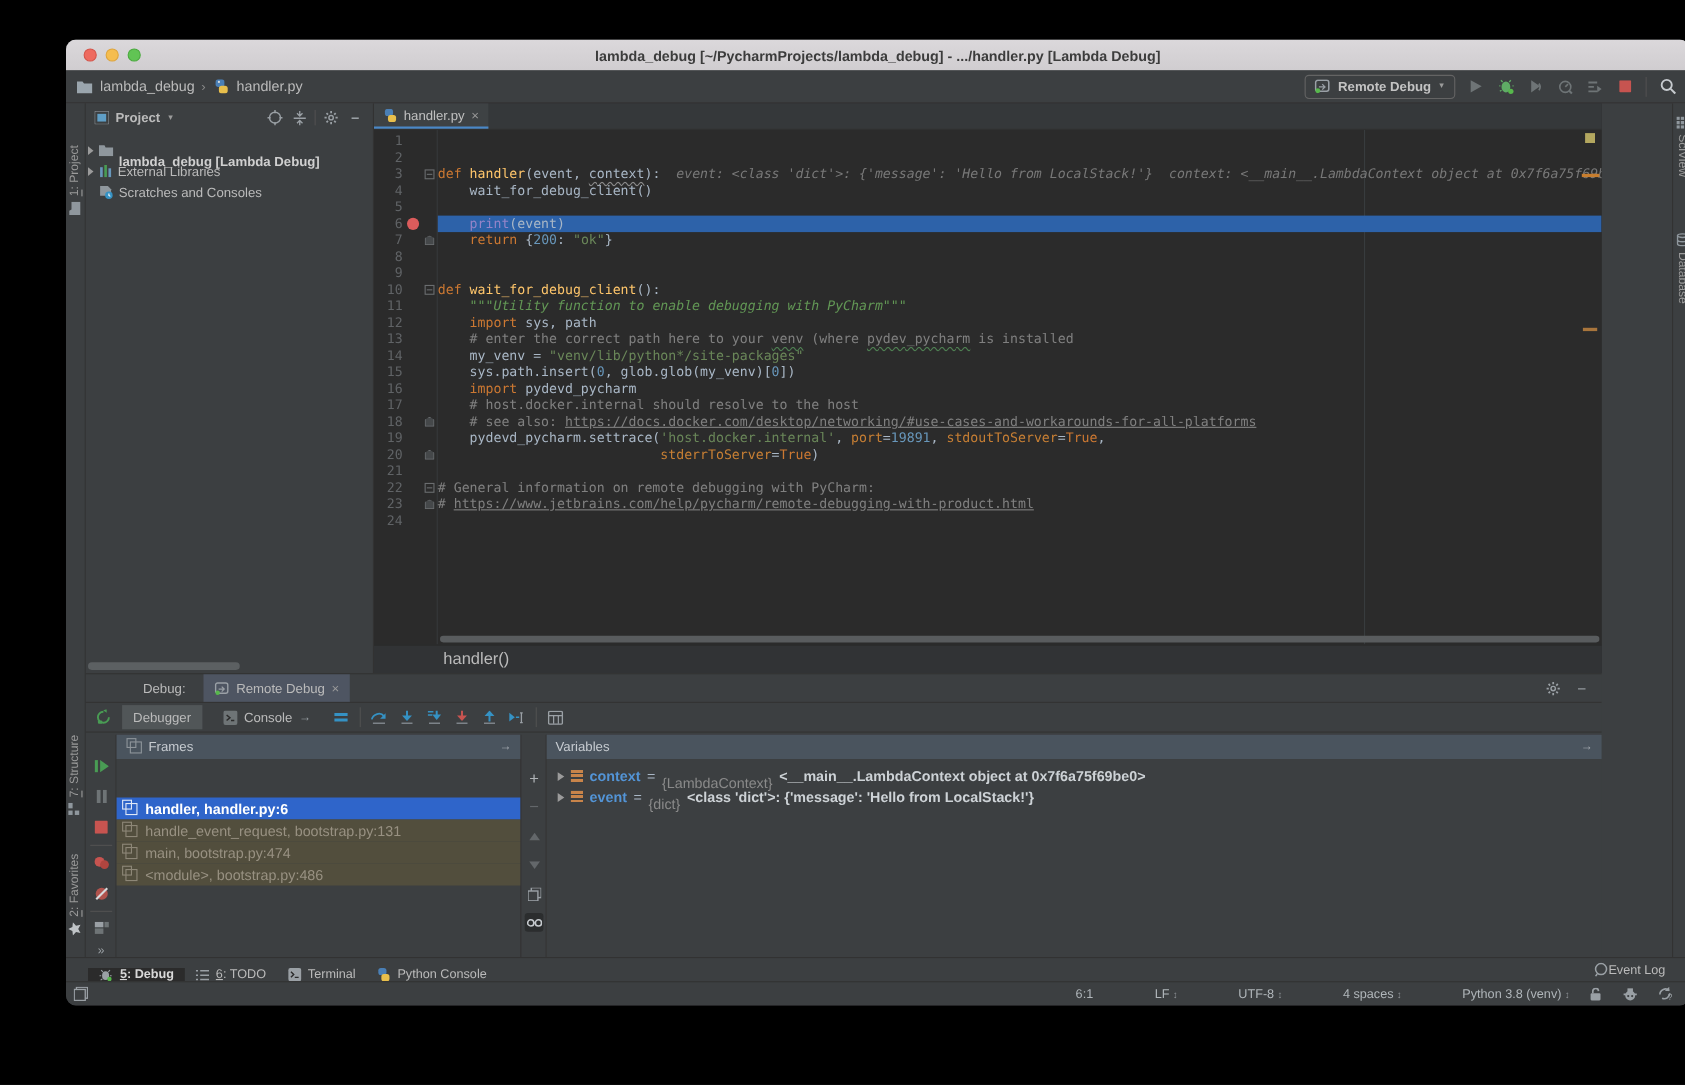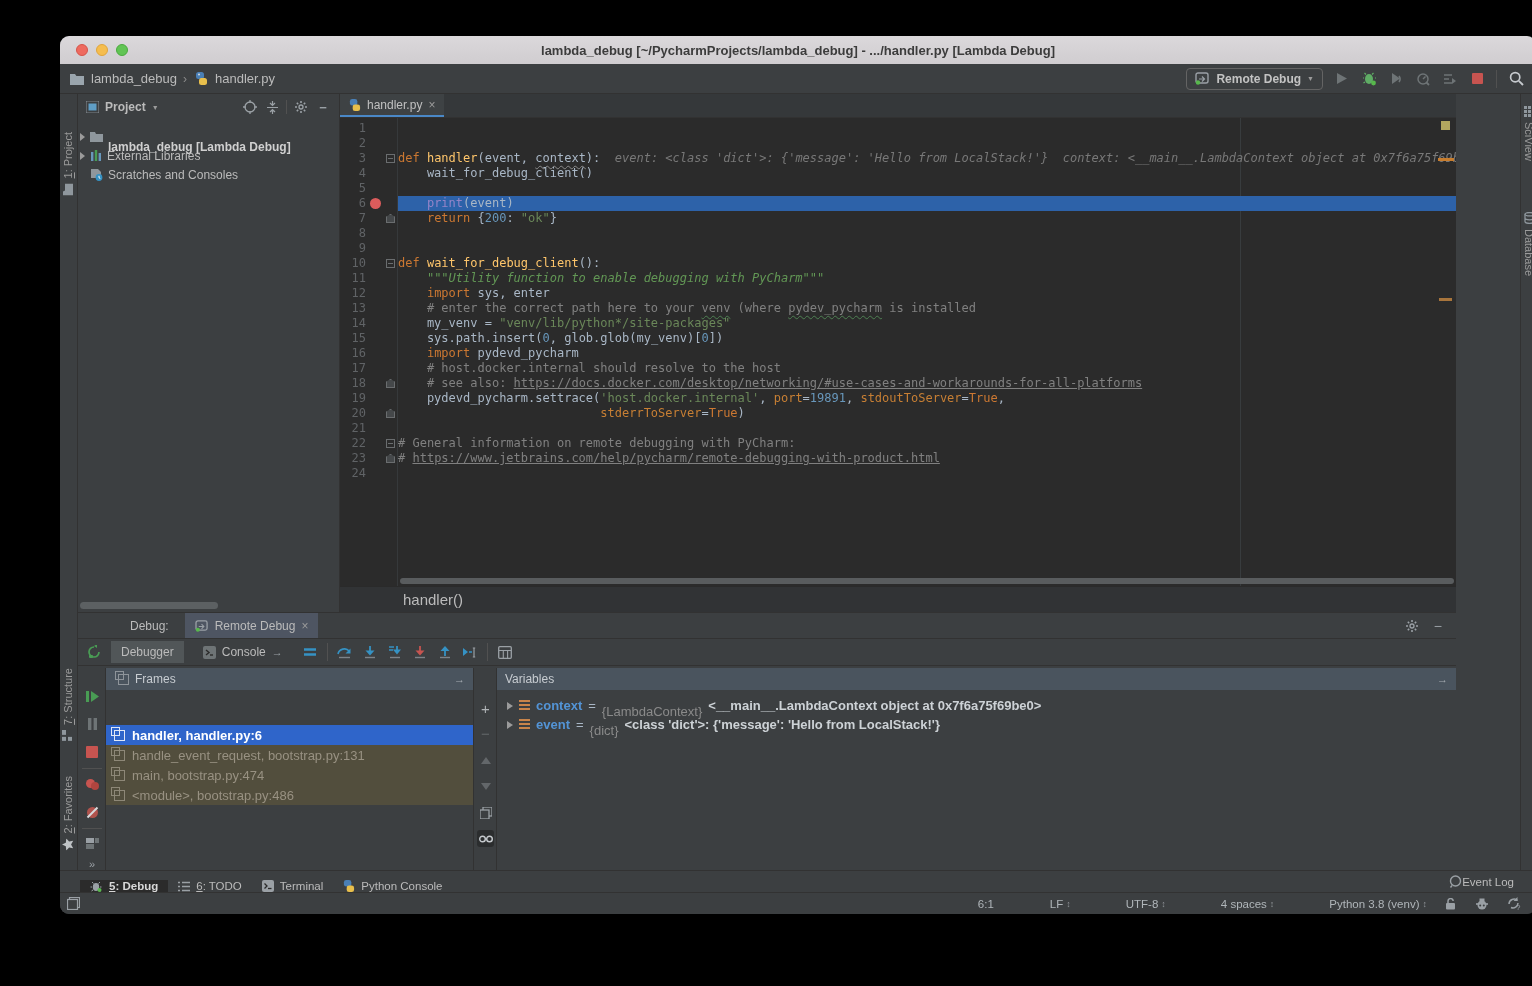--- a/index.html
+++ b/index.html
@@ -428,21 +428,21 @@
           <div class="code-row">&nbsp;</div>
           <div class="code-row"><span class="tk-kw">def </span><span class="tk-fn">handler</span><span class="tk-pl">(event, </span><span class="tk-wv">context</span><span class="tk-pl">):</span><span class="tk-hint">  event: &lt;class 'dict'&gt;: {'message': 'Hello from LocalStack!'}  context: &lt;__main__.LambdaContext object at 0x7f6a75f69be0&gt;</span></div>
           <div class="code-row"><span class="tk-pl">    wait_for_debug_client()</span></div>
           <div class="code-row">&nbsp;</div>
           <div class="code-row exec"><span class="tk-pl">    </span><span class="tk-bi">print</span><span class="tk-pl">(event)</span></div>
           <div class="code-row"><span class="tk-pl">    </span><span class="tk-kw">return</span><span class="tk-pl"> {</span><span class="tk-nm">200</span><span class="tk-pl">: </span><span class="tk-st">"ok"</span><span class="tk-pl">}</span></div>
           <div class="code-row">&nbsp;</div>
           <div class="code-row">&nbsp;</div>
           <div class="code-row"><span class="tk-kw">def </span><span class="tk-fn">wait_for_debug_client</span><span class="tk-pl">():</span></div>
           <div class="code-row"><span class="tk-pl">    </span><span class="tk-ds">"""Utility function to enable debugging with PyCharm"""</span></div>
-          <div class="code-row"><span class="tk-pl">    </span><span class="tk-kw">import</span><span class="tk-pl"> sys, enter</span></div>
+          <div class="code-row"><span class="tk-pl">    </span><span class="tk-kw">import</span><span class="tk-pl"> sys, path</span></div>
           <div class="code-row"><span class="tk-pl">    </span><span class="tk-cm"># enter the correct path here to your </span><span class="tk-cmw">venv</span><span class="tk-cm"> (where </span><span class="tk-cmw">pydev_pycharm</span><span class="tk-cm"> is installed</span></div>
           <div class="code-row"><span class="tk-pl">    my_venv = </span><span class="tk-st">"venv/lib/python*/site-packages"</span></div>
           <div class="code-row"><span class="tk-pl">    sys.path.insert(</span><span class="tk-nm">0</span><span class="tk-pl">, glob.glob(my_venv)[</span><span class="tk-nm">0</span><span class="tk-pl">])</span></div>
           <div class="code-row"><span class="tk-pl">    </span><span class="tk-kw">import</span><span class="tk-pl"> pydevd_pycharm</span></div>
           <div class="code-row"><span class="tk-pl">    </span><span class="tk-cm"># host.docker.internal should resolve to the host</span></div>
           <div class="code-row"><span class="tk-pl">    </span><span class="tk-cm"># see also: </span><span class="tk-lk">https://docs.docker.com/desktop/networking/#use-cases-and-workarounds-for-all-platforms</span></div>
           <div class="code-row"><span class="tk-pl">    pydevd_pycharm.settrace(</span><span class="tk-st">'host.docker.internal'</span><span class="tk-pl">, </span><span class="tk-pr">port</span><span class="tk-pl">=</span><span class="tk-nm">19891</span><span class="tk-pl">, </span><span class="tk-pr">stdoutToServer</span><span class="tk-pl">=</span><span class="tk-kw">True</span><span class="tk-pl">,</span></div>
           <div class="code-row"><span class="tk-pl">                            </span><span class="tk-pr">stderrToServer</span><span class="tk-pl">=</span><span class="tk-kw">True</span><span class="tk-pl">)</span></div>
           <div class="code-row">&nbsp;</div>
           <div class="code-row"><span class="tk-cm"># General information on remote debugging with PyCharm:</span></div>

